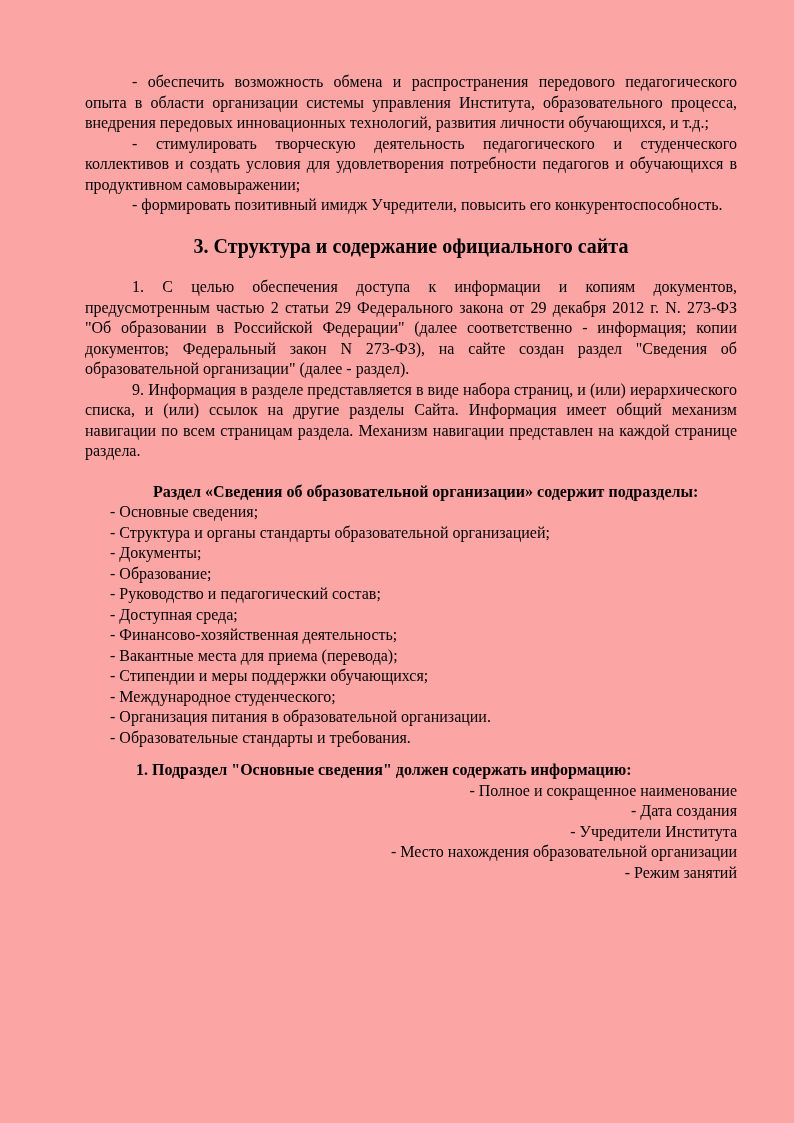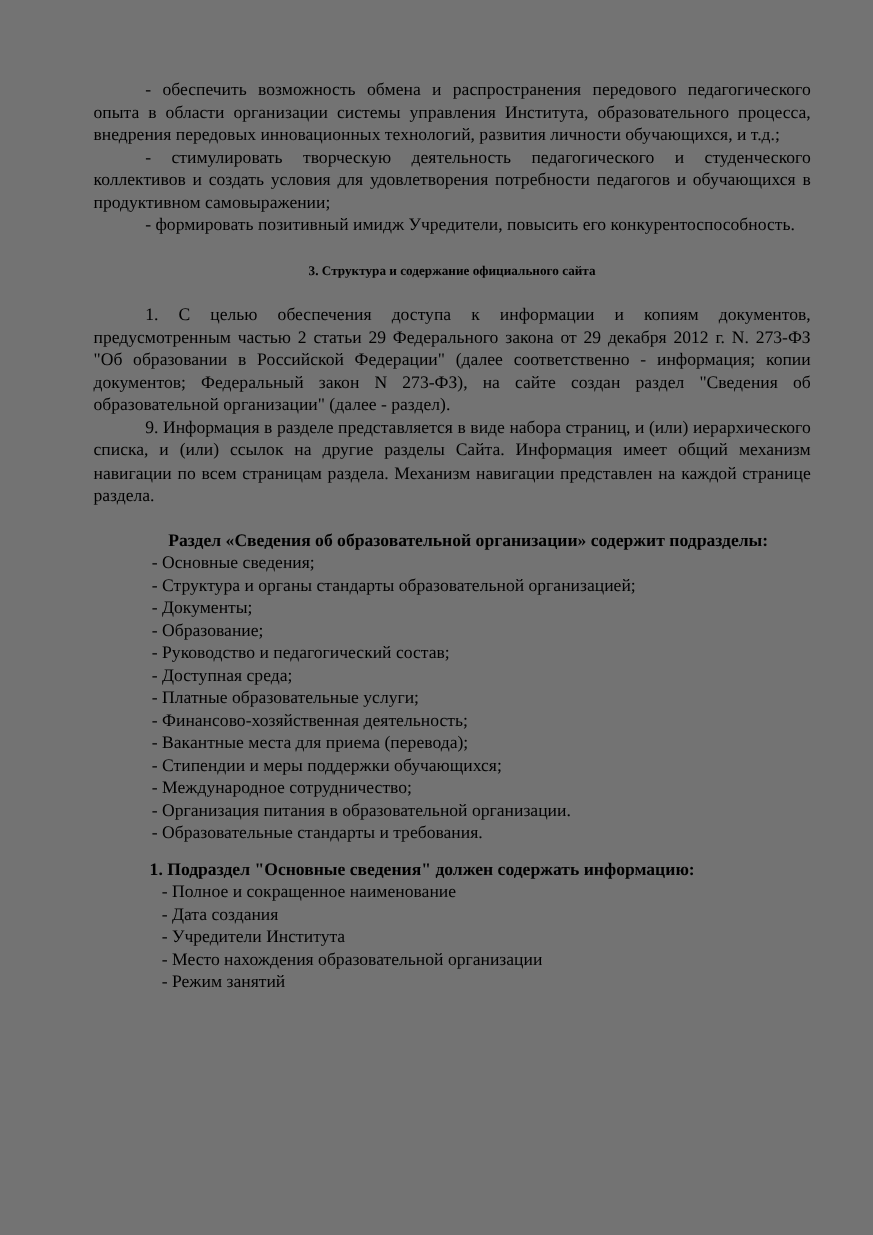--- a/index.html
+++ b/index.html
@@ -14,43 +14,43 @@
     font-size: 16px;
     line-height: 20.5px;
     color: #000000;
     overflow: hidden;
   }
   .page {
     box-sizing: border-box;
     width: 794px;
     height: 1123px;
     padding: 72px 57px 40px 85px;
-    background: #737373;
+    background: #fca5a5;
   }
   p { margin: 0; }
   .para {
     text-align: justify;
     text-indent: 47px;
   }
   .section-heading {
     font-weight: bold;
     text-align: center;
     margin: 20px 0 21px 0;
-    font-size: 12px;
+    font-size: 20px;
   }
   .bold-subheading-1 {
     font-weight: bold;
     margin: 20px 0 0 68px;
   }
   .bold-subheading-2 {
     font-weight: bold;
     margin: 12px 0 0 51px;
   }
-  .list-1 p { margin-left: 53px; }
-  .list-2 p { margin-left: 62px; }
+  .list-1 p { margin-left: 25px; }
+  .list-2 p { margin-left: 62px; text-align: right; }
 </style>
 </head>
 <body>
 
 <div class="page">
 
   <p class="para">- обеспечить возможность обмена и распространения передового педагогического опыта в области организации системы управления Института, образовательного процесса, внедрения передовых инновационных технологий, развития личности обучающихся, и т.д.;</p>
   <p class="para">- стимулировать творческую деятельность педагогического и студенческого коллективов и создать условия для удовлетворения потребности педагогов и обучающихся в продуктивном самовыражении;</p>
   <p class="para">- формировать позитивный имидж Учредители, повысить его конкурентоспособность.</p>
 
@@ -61,25 +61,24 @@
 
   <p class="bold-subheading-1">Раздел «Сведения об образовательной организации» содержит подразделы:</p>
 
   <div class="list-1">
     <p>- Основные сведения;</p>
     <p>- Структура и органы стандарты образовательной организацией;</p>
     <p>- Документы;</p>
     <p>- Образование;</p>
     <p>- Руководство и педагогический состав;</p>
     <p>- Доступная среда;</p>
-    <p>- Платные образовательные услуги;</p>
     <p>- Финансово-хозяйственная деятельность;</p>
     <p>- Вакантные места для приема (перевода);</p>
     <p>- Стипендии и меры поддержки обучающихся;</p>
-    <p>- Международное сотрудничество;</p>
+    <p>- Международное студенческого;</p>
     <p>- Организация питания в образовательной организации.</p>
     <p>- Образовательные стандарты и требования.</p>
   </div>
 
   <p class="bold-subheading-2">1. Подраздел "Основные сведения" должен содержать информацию:</p>
 
   <div class="list-2">
     <p>- Полное и сокращенное наименование</p>
     <p>- Дата создания</p>
     <p>- Учредители Института</p>

